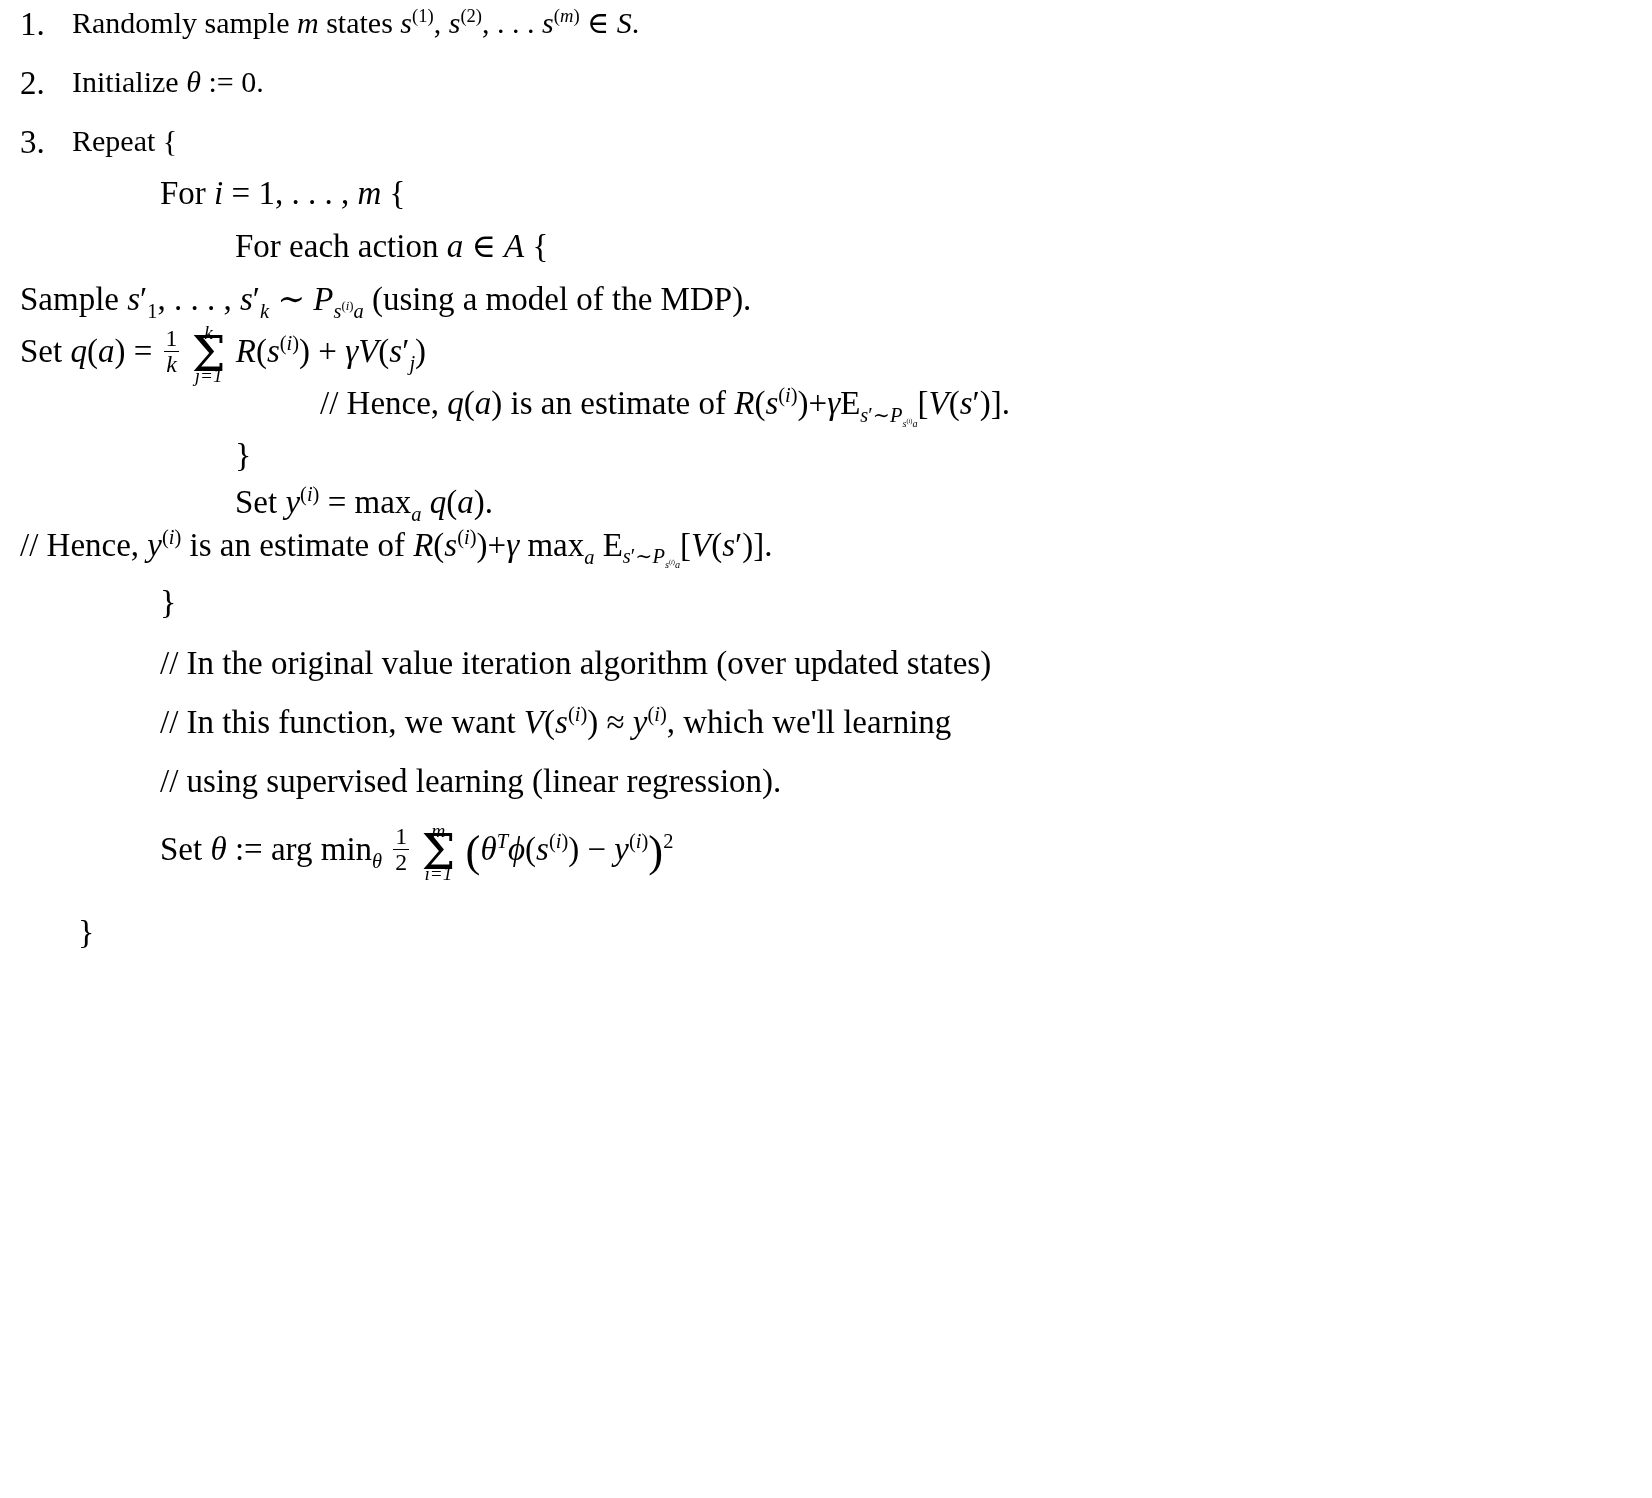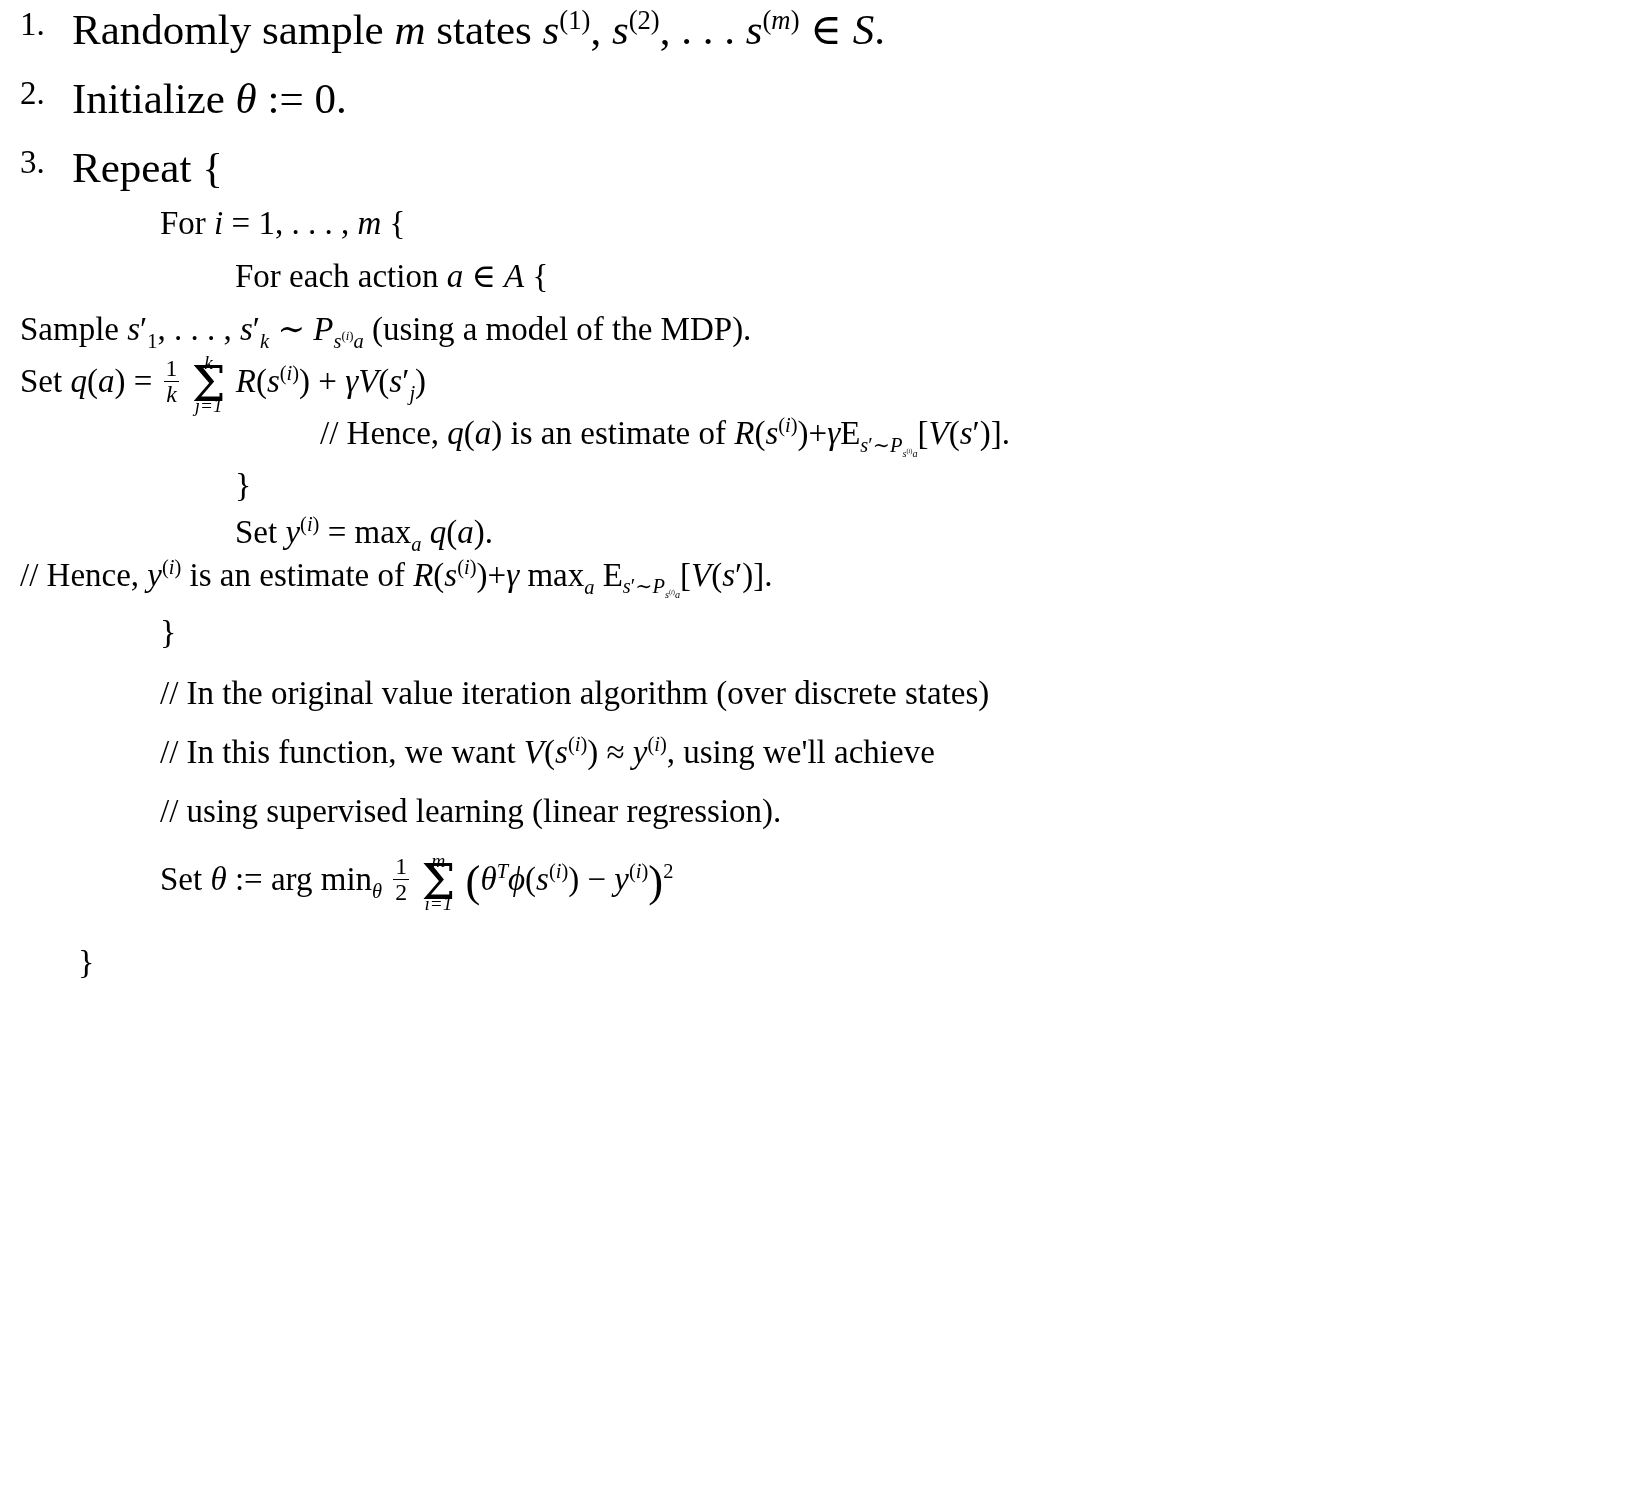--- a/index.html
+++ b/index.html
@@ -34,21 +34,21 @@
     align-items: flex-start;
     margin-bottom: 26px;
   }
   .step-num {
     width: 52px;
     flex: 0 0 52px;
     font-size: 33px;
   }
   .step-body {
     flex: 1 1 auto;
-    font-size: 43px;
+    font-size: 30px;
   }
   .line {
     white-space: nowrap;
     margin-bottom: 20px;
   }
   .ind1 { margin-left: 140px; }
   .ind2 { margin-left: 215px; }
   .ind3 { }
   .ind4 { margin-left: 300px; }
   .ind-brace1 { margin-left: 215px; }
@@ -209,26 +209,26 @@
       <div class="line ind3">
         <span>// Hence,</span>
         <i class="m">y</i><span class="up">(<i class="m">i</i>)</span>
         <span>is an estimate of</span>
         <i class="m">R</i>(<i class="m">s</i><span class="up">(<i class="m">i</i>)</span>)+<i class="m">γ</i> max<span class="dn"><i class="m">a</i></span>
         E<span class="dn"><i class="m">s</i>′∼<i class="m">P</i><span class="dn2"><i class="m">s</i><span class="up">(<i class="m">i</i>)</span><i class="m">a</i></span></span>[<i class="m">V</i>(<i class="m">s</i>′)].
       </div>
 
       <div class="line ind-brace0 brace" style="margin-bottom:28px;">}</div>
 
-      <div class="line ind1" style="margin-bottom:26px;">// In the original value iteration algorithm (over discrete states)</div>
+      <div class="line ind1" style="margin-bottom:26px;">// In the original value iteration algorithm (over updated states)</div>
 
 
       <div class="line ind1" style="margin-bottom:26px;">
         <span>// In this function, we want</span>
-        <i class="m">V</i>(<i class="m">s</i><span class="up">(<i class="m">i</i>)</span>) ≈ <i class="m">y</i><span class="up">(<i class="m">i</i>)</span><span>, using we'll achieve</span>
+        <i class="m">V</i>(<i class="m">s</i><span class="up">(<i class="m">i</i>)</span>) ≈ <i class="m">y</i><span class="up">(<i class="m">i</i>)</span><span>, which we'll learning</span>
       </div>
 
       <div class="line ind1" style="margin-bottom:26px;">// using supervised learning (linear regression).</div>
 
       <div class="line ind1" style="margin-bottom:40px;">
         <span>Set</span>
         <i class="m">θ</i> :=
         <span>arg min</span><span class="dn"><i class="m">θ</i></span>
         <span class="frac"><span class="num">1</span><span class="den">2</span></span>
         <span class="sum">Σ<span class="lim-top"><i class="m">m</i></span><span class="lim-bot"><i class="m">i</i>=1</span></span>

